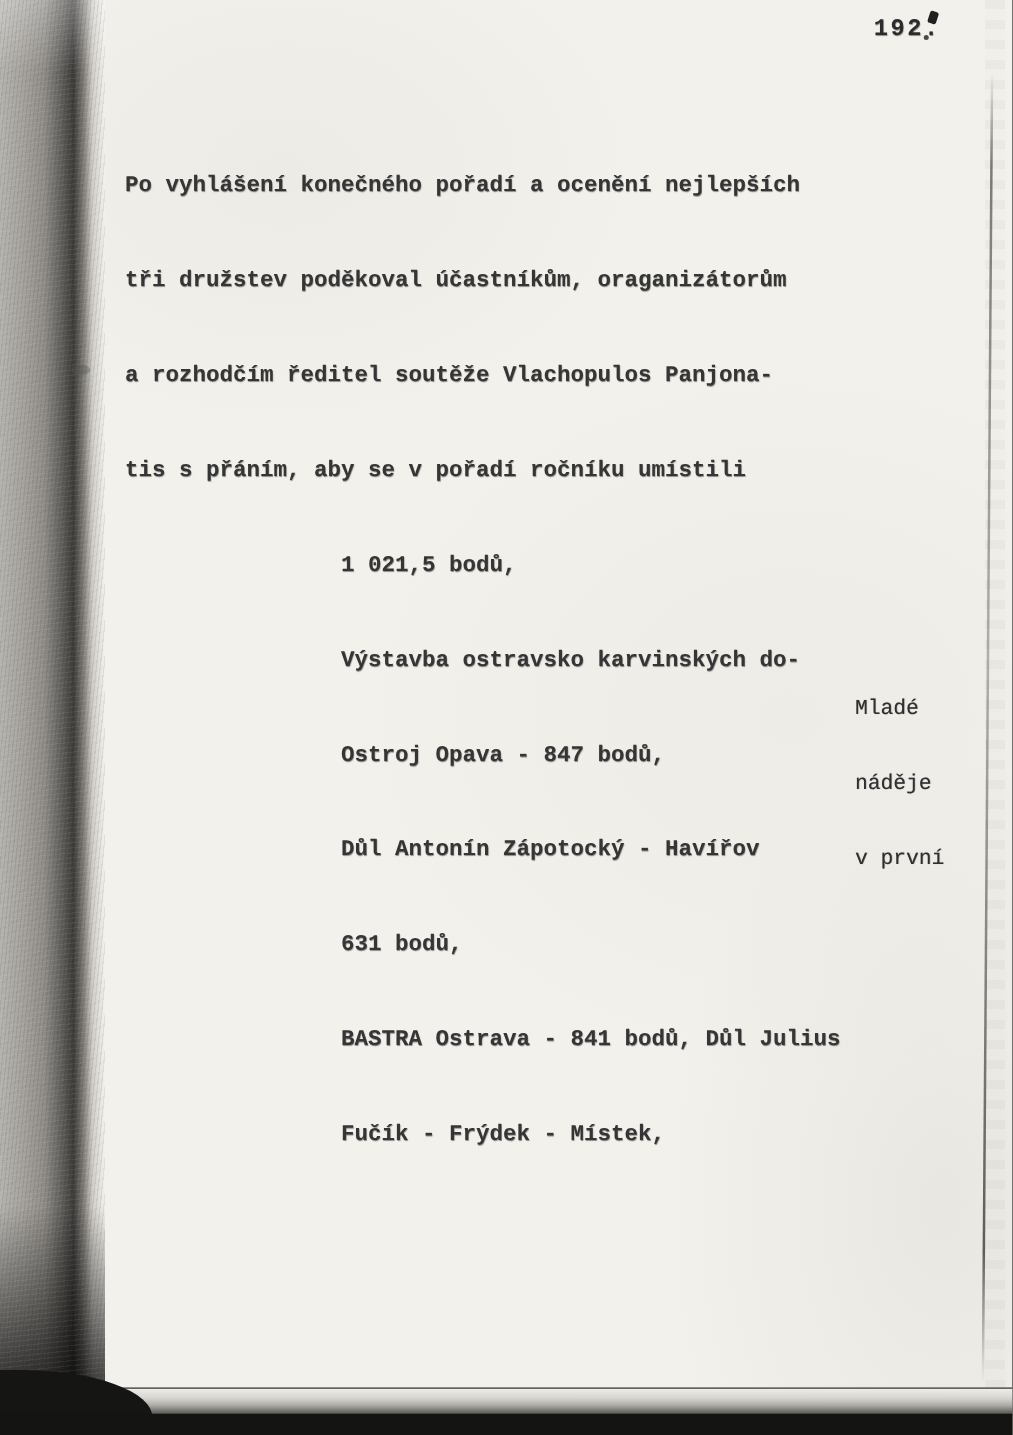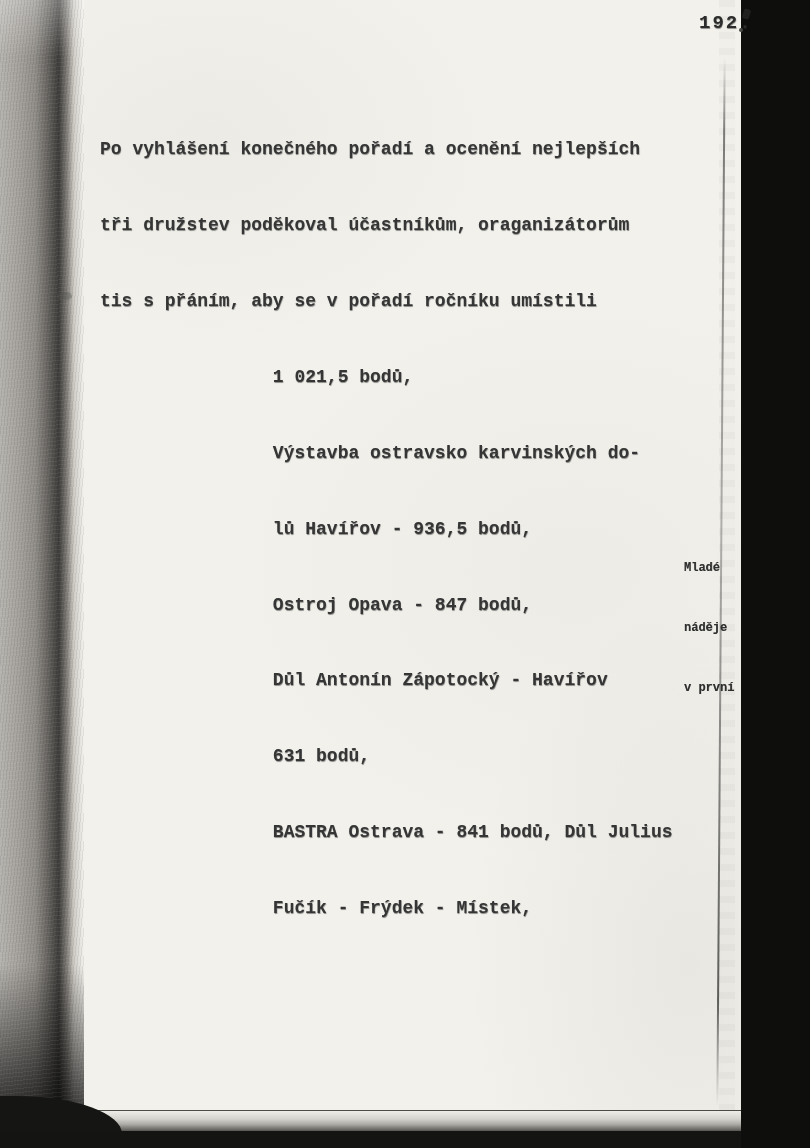--- a/index.html
+++ b/index.html
@@ -3,21 +3,21 @@
 <meta charset="utf-8">
 <style>
   html, body {
     margin: 0; padding: 0;
     width: 810px; height: 1148px;
     background: #0e0e0d;
     overflow: hidden;
   }
   .scan {
     position: relative;
-    width: 741px; height: 1148px;
+    width: 810px; height: 1148px;
     background:
       radial-gradient(420px 300px at 28% 12%, rgba(120,118,112,0.05), transparent 70%),
       radial-gradient(520px 420px at 78% 50%, rgba(120,118,112,0.045), transparent 70%),
       radial-gradient(320px 520px at 93% 84%, rgba(100,98,92,0.07), transparent 70%),
       #f2f1ec;
     font-family: "Liberation Mono", "DejaVu Sans Mono", monospace;
   }
   
   .binding {
     position: absolute; left: 0; top: 0; bottom: 0; width: 84px;
@@ -70,44 +70,44 @@
   }
   .body-text {
     position: absolute; left: 100px; top: 36px;
     font-weight: bold; font-size: 18px; line-height: 25.3px;
     color: #353535; white-space: pre;
     text-shadow: 0.4px 0.5px 0.7px rgba(46,46,46,0.5);
   }
   .para { margin: 0; }
   .margin-note {
     position: absolute; left: 684px; top: 518px;
-    font-weight: bold; font-size: 12px; line-height: 20px;
+    font-weight: normal; font-size: 17px; line-height: 20px;
     color: #2f2f2f; white-space: pre;
     text-shadow: 0.3px 0.4px 0.6px rgba(46,46,46,0.5);
   }
 </style>
 </head>
 <body>
 
 <div class="scan">
 
   <div class="binding"></div>
   <div class="right-band"></div>
   <div class="right-edge"></div>
 
   <div class="page-number">192.</div>
 
   <div class="body-text">
     <div class="para">
       <div class="line">Po vyhlášení konečného pořadí a ocenění nejlepších</div>
       <div class="line">tři družstev poděkoval účastníkům, oraganizátorům</div>
+      <div class="line">a rozhodčím ředitel soutěže Vlachopulos Panjona-</div>
       <div class="line">tis s přáním, aby se v pořadí ročníku umístili</div>
       <div class="line">                1 021,5 bodů,</div>
       <div class="line">                Výstavba ostravsko karvinských do-</div>
-      <div class="line">                lů Havířov - 936,5 bodů,</div>
       <div class="line">                Ostroj Opava - 847 bodů,</div>
       <div class="line">                Důl Antonín Zápotocký - Havířov</div>
       <div class="line">                631 bodů,</div>
       <div class="line">                BASTRA Ostrava - 841 bodů, Důl Julius</div>
       <div class="line">                Fučík - Frýdek - Místek,</div>
       
       
       
       
     </div>

